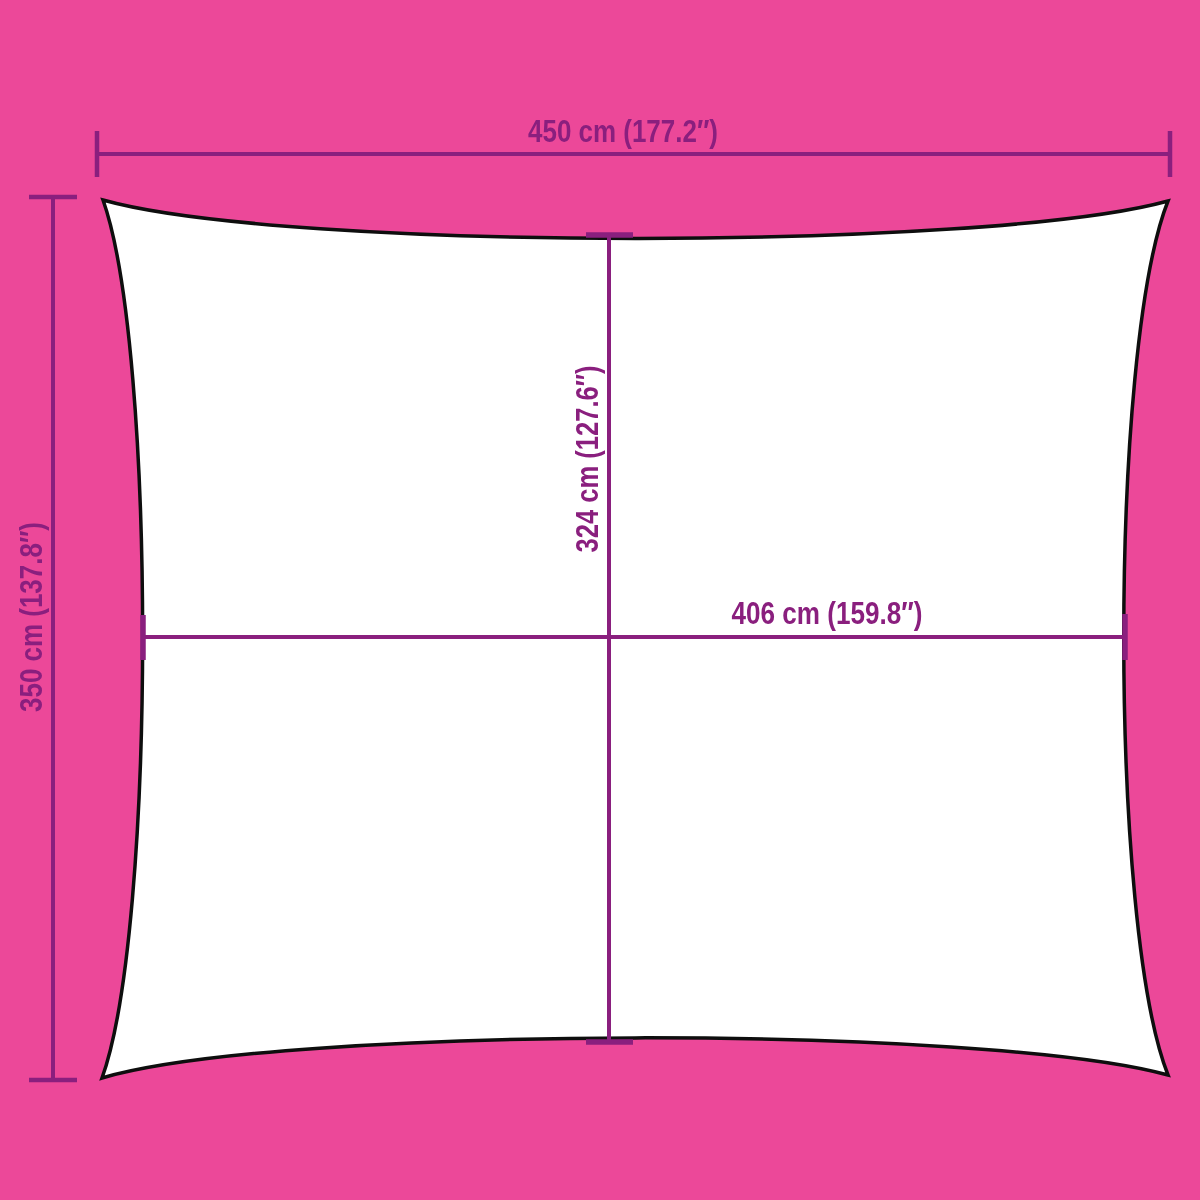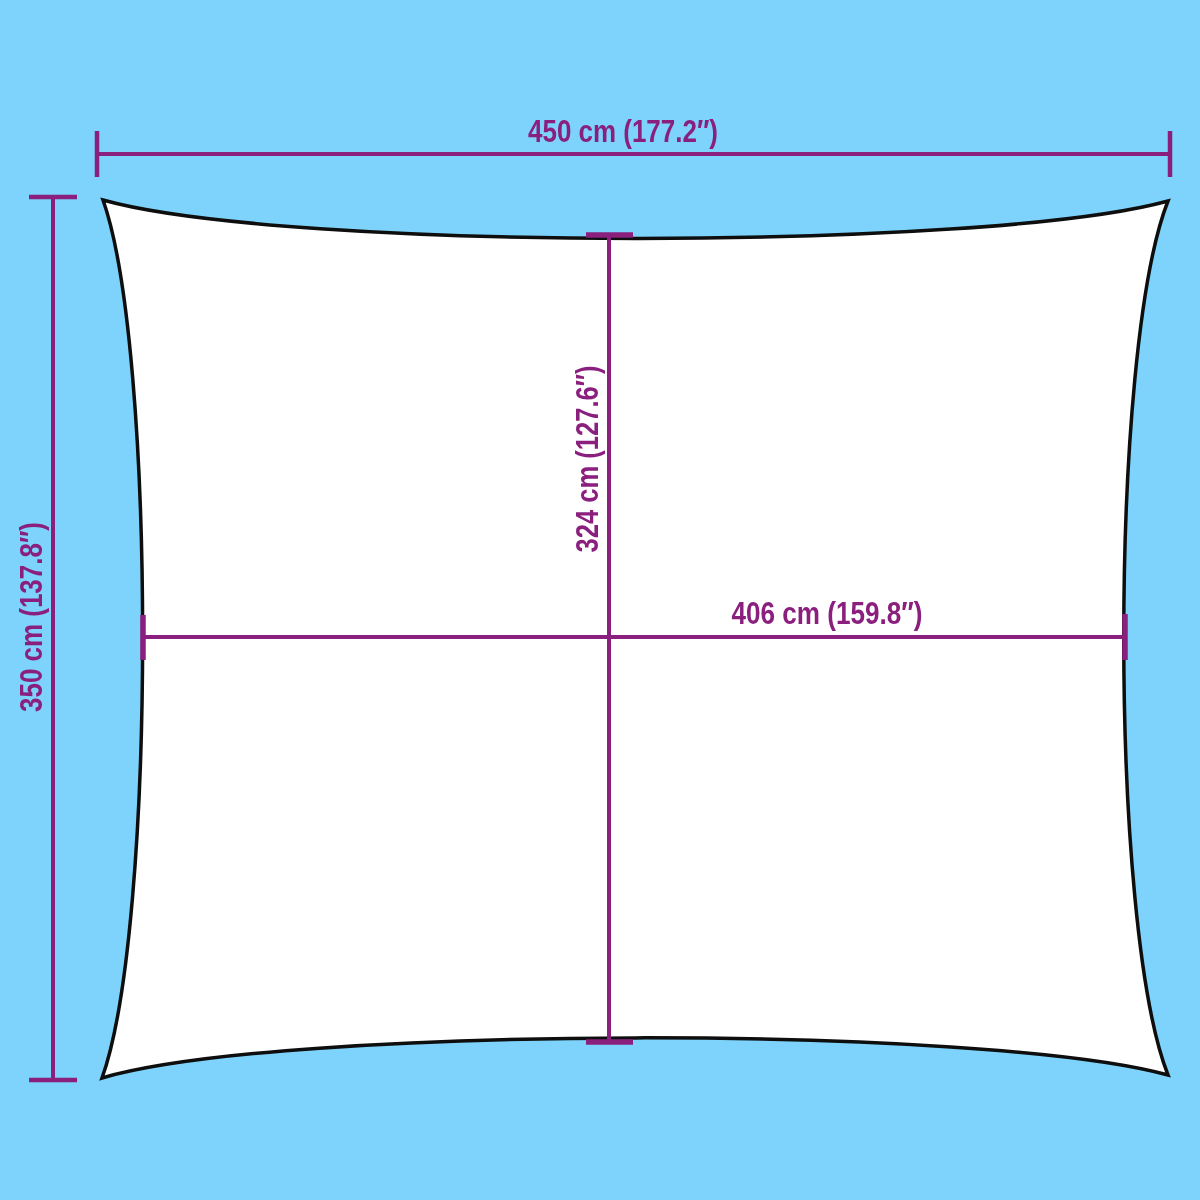--- a/index.html
+++ b/index.html
@@ -1,16 +1,16 @@
 <!DOCTYPE html>
 <html><head>
 <meta charset="utf-8">
 <style>
   html,body{margin:0;padding:0;background:#ffffff;}
-  #page{position:relative;width:1200px;height:1200px;background:#7dd3fc;overflow:hidden;}
+  #page{position:relative;width:1200px;height:1200px;background:#ec4899;overflow:hidden;}
   svg{display:block;}
 </style>
 </head>
 <body>
 <div id="page">
 <svg width="1200" height="1200" viewBox="0 0 1200 1200" xmlns="http://www.w3.org/2000/svg">
 
   <path d="M 103,200 C 284,251 987,251 1168,201
            C 1109,350 1109,926 1168,1075
            C 987,1025 283,1025 102,1078

